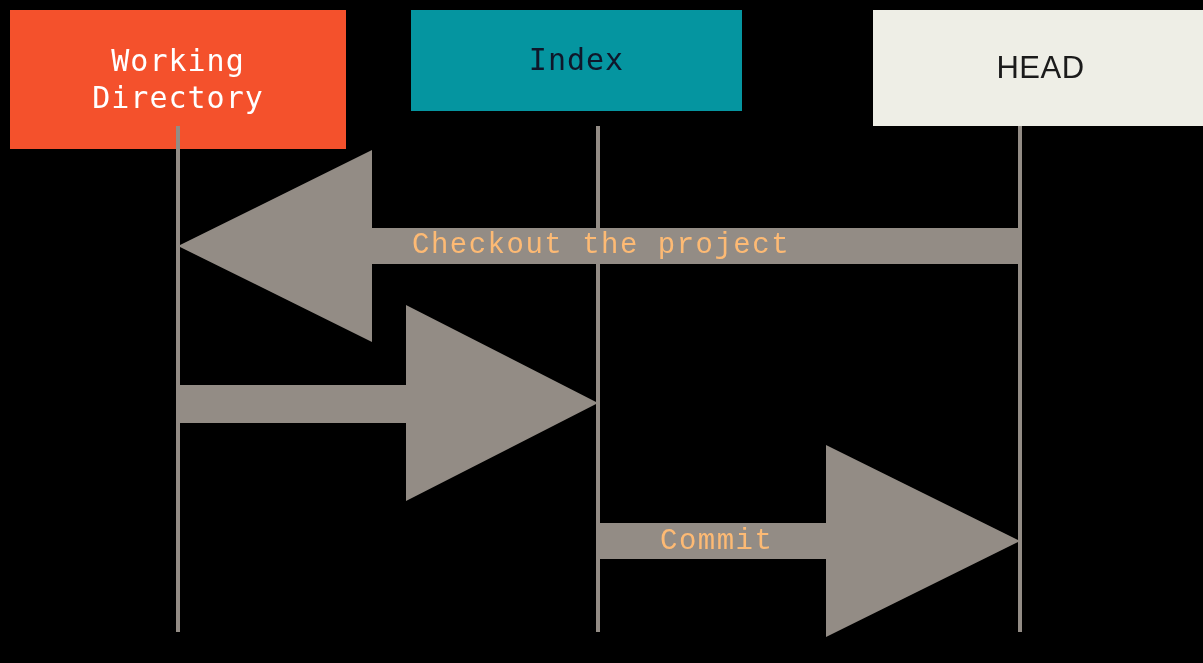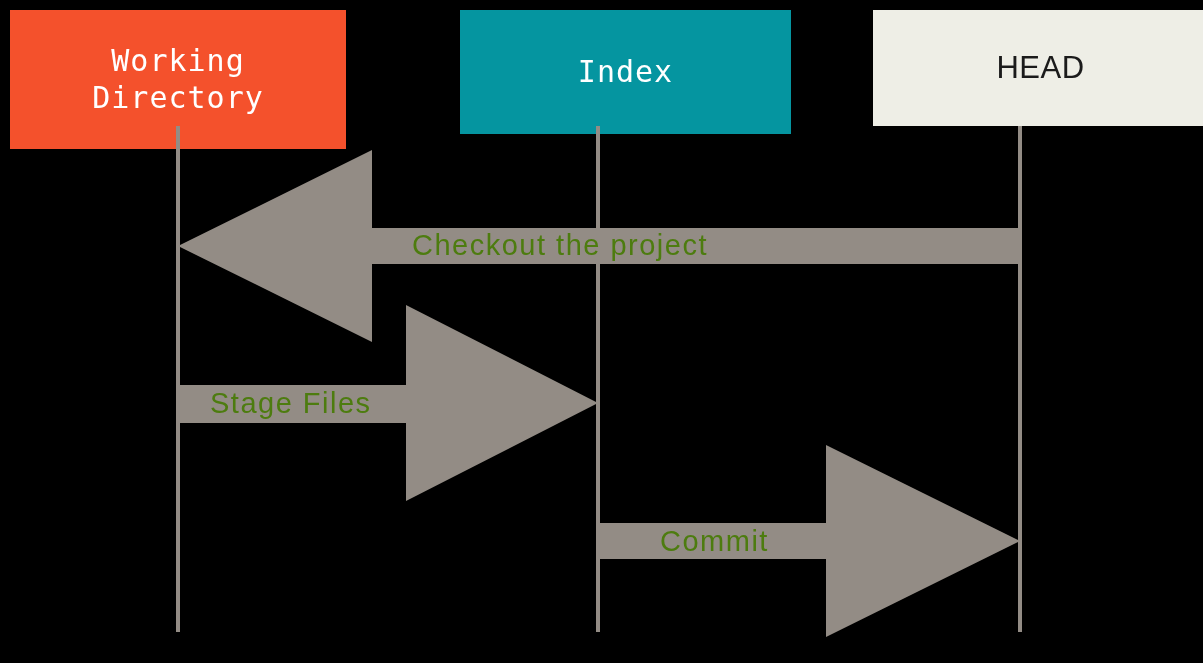--- a/index.html
+++ b/index.html
@@ -35,24 +35,24 @@
   #box-working-directory {
     left: 10px;  top: 10px;
     width: 336px; height: 139px;
     background: #f4512c;
     color: #ffffff;
     font-family: "DejaVu Sans Mono", "Liberation Mono", monospace;
     font-size: 30px;
     letter-spacing: 1px;
   }
   #box-index {
-    left: 460px; top: 10px;
-    width: 331px; height: 124px;
+    left: 411px; top: 10px;
+    width: 331px; height: 101px;
     background: #0595a0;
-    color: #ffffff;
+    color: #0f172a;
     font-family: "DejaVu Sans Mono", "Liberation Mono", monospace;
     font-size: 30px;
     letter-spacing: 1px;
   }
   #box-head {
     left: 873px; top: 10px;
     width: 335px; height: 116px;
     background: #eeeee6;
     color: #1b1b1b;
     font-family: "Liberation Sans", sans-serif;
@@ -74,22 +74,22 @@
 
   
   .arrow-svg {
     position: absolute;
     overflow: visible;
   }
   .arrow-shape { fill: #938c85; }
 
   .arrow-label {
     position: absolute;
-    color: #4d7c0f;
-    font-family: Liberation Sans, sans-serif;
+    color: #fdba74;
+    font-family: Liberation Mono, monospace;
     font-size: 29px;
     letter-spacing: 1.5px;
     white-space: nowrap;
     line-height: 1;
   }
 
   #arrow-checkout-svg { left: 178px;  top: 150px; }
   #arrow-stage-svg    { left: 178px;  top: 305px; }
   #arrow-commit-svg   { left: 598px;  top: 445px; }
 
@@ -120,20 +120,19 @@
   <div class="lifeline" id="lifeline-head"></div>
 
   <svg class="arrow-svg" id="arrow-checkout-svg" width="842" height="192" viewBox="0 0 842 192">
     <polygon class="arrow-shape" points="0,96 194,0 194,78 842,78 842,114 194,114 194,192"></polygon>
   </svg>
   <div class="arrow-label" id="label-checkout">Checkout the project</div>
 
   <svg class="arrow-svg" id="arrow-stage-svg" width="420" height="196" viewBox="0 0 420 196">
     <polygon class="arrow-shape" points="0,80 228,80 228,0 420,98 228,196 228,118 0,118"></polygon>
   </svg>
-  <div class="arrow-label" id="label-stage">Stage Files</div>
 
   <svg class="arrow-svg" id="arrow-commit-svg" width="422" height="192" viewBox="0 0 422 192">
     <polygon class="arrow-shape" points="0,78 228,78 228,0 422,96 228,192 228,114 0,114"></polygon>
   </svg>
   <div class="arrow-label" id="label-commit">Commit</div>
 
 </div>
 
 </body></html>

